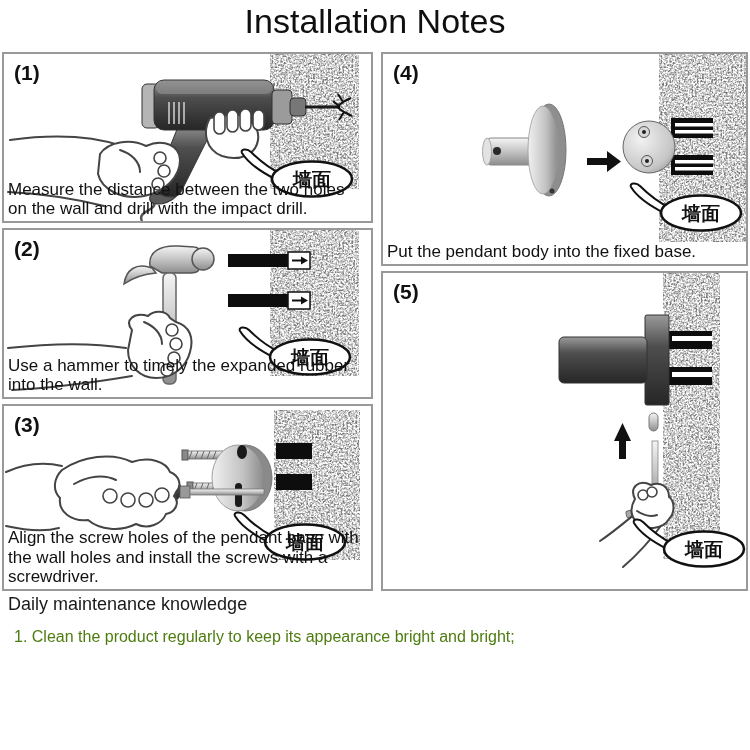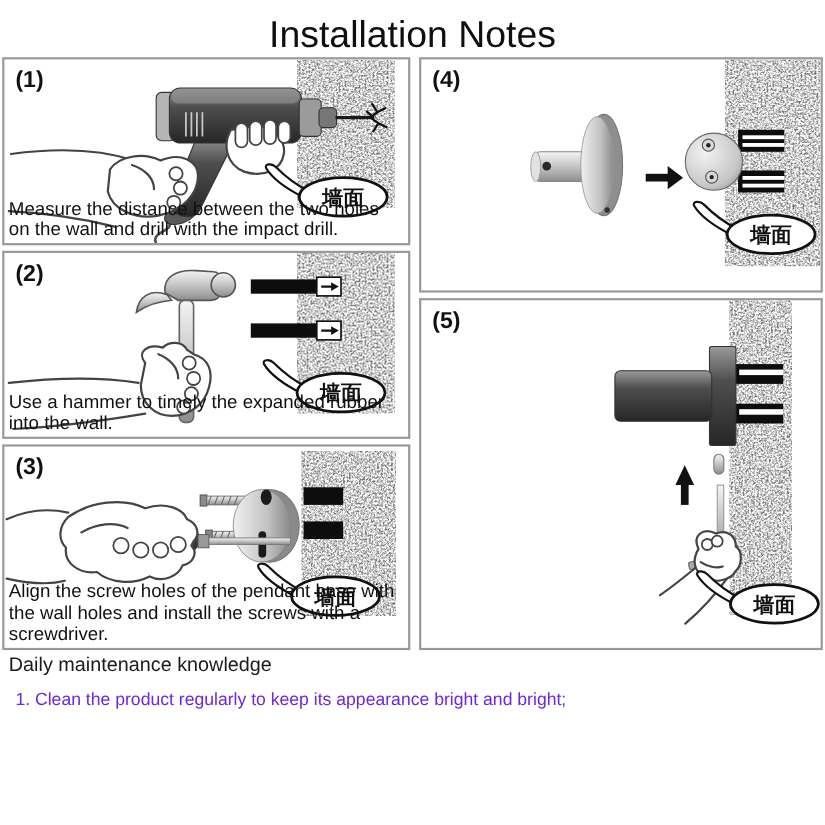--- a/index.html
+++ b/index.html
@@ -1,19 +1,19 @@
 <!DOCTYPE html>
 <html><head>
 <meta charset="utf-8">
 <style>
   html,body { margin:0; padding:0; background:#fff; }
   .page { position:relative; width:750px; height:750px; background:#fff;
           font-family:"Liberation Sans", sans-serif; color:#1a1a1a; overflow:hidden; }
 
-  .title { position:absolute; top:13px; left:0; width:100%; margin:0;
+  .title { position:absolute; top:2px; left:0; width:100%; margin:0;
            text-align:center; font-size:34px; font-weight:400; color:#0f0f0f; }
 
   .step-box { position:absolute; border:2px solid #999; background:#fff;
               box-sizing:border-box; overflow:hidden; }
   #box1 { left:2px;   top:52px;  width:371px; height:171px; }
   #box2 { left:2px;   top:228px; width:371px; height:171px; }
   #box3 { left:2px;   top:404px; width:371px; height:187px; }
   #box4 { left:381px; top:52px;  width:367px; height:214px; }
   #box5 { left:381px; top:271px; width:367px; height:320px; }
 
@@ -36,21 +36,21 @@
   #box5 .bubble { left:247px; top:244px; }
   .bubble-text { font-size:19px; font-weight:700; fill:#111;
                  font-family:"DejaVu Sans", sans-serif; }
 
   .caption { position:absolute; left:4px; right:6px; bottom:2px; margin:0;
              font-size:17px; line-height:1.15; color:#111; }
 
   .maintenance { position:absolute; left:8px; right:4px; top:594px; }
   .maintenance h2 { margin:0 0 11px 0; font-size:18px; font-weight:400; color:#1a1a1a; }
   .m-item { margin:0 0 10px 6px; font-size:16px; line-height:1.4;
-            padding-left:22px; text-indent:-22px; color:#6d28d9; }
+            padding-left:22px; text-indent:-22px; color:#4d7c0f; }
 
   .ln { fill:none; stroke:#444; stroke-width:2; stroke-linecap:round; }
   .hand { fill:#fff; stroke:#444; stroke-width:2; }
   .knuckle { fill:#fff; stroke:#444; stroke-width:1.6; }
 </style>
 </head>
 <body>
 
 <div class="page">
 
@@ -247,20 +247,21 @@
         <circle cx="261" cy="78" r="2" fill="#222"></circle>
       <circle cx="264" cy="107" r="5.5" fill="#d8d8d8" stroke="#555"></circle>
         <circle cx="264" cy="107" r="2" fill="#222"></circle>
     </svg>
     <div class="step-num">(4)</div>
     <svg class="bubble" viewBox="0 0 118 52">
       <path d="M4 6 C2 2 9 1 13 5 C23 15 33 22 43 27 L39 33 C25 26 10 16 4 6 Z" fill="#fff" stroke="#111" stroke-width="2"></path>
       <ellipse cx="74" cy="32" rx="40" ry="17.5" fill="#fff" stroke="#111" stroke-width="2.5"></ellipse>
       <text class="bubble-text" x="74" y="39" text-anchor="middle">墙面</text>
     </svg>
+    <p class="caption">Put the pendant body into the fixed base.</p>
   </section>
 
   <section class="step-box" id="box5">
     <svg class="wall" preserveAspectRatio="none">
       <rect width="100%" height="100%" fill="#fdfdfd"></rect>
       <rect width="100%" height="100%" filter="url(#speckle)"></rect>
     </svg>
     <svg class="illus" viewBox="0 0 363 316">
       <g>
         <rect x="285" y="58" width="44" height="18" fill="#0d0d0d"></rect>

